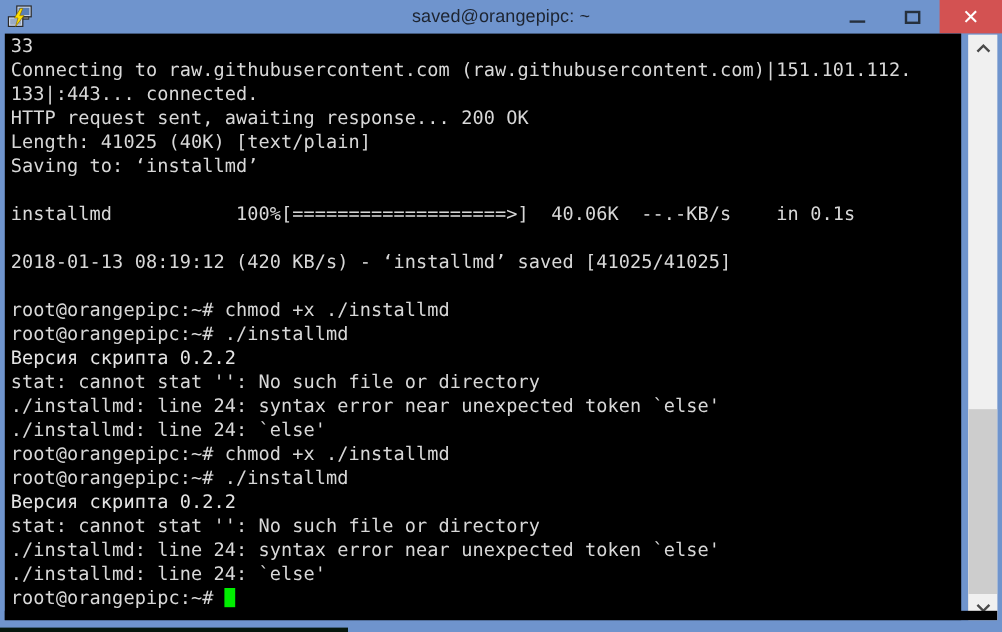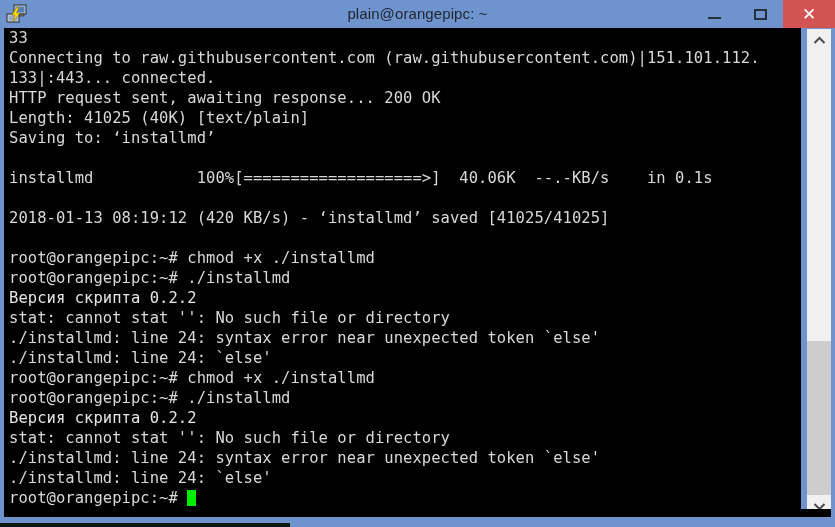--- a/index.html
+++ b/index.html
@@ -217,21 +217,21 @@
     <span class="app-icon">
       <svg width="22" height="22" viewBox="0 0 22 22">
         <rect x="8" y="2" width="12" height="9" fill="#c8d4e8" stroke="#2a2a2a" stroke-width="1"></rect>
         <rect x="9.5" y="3.5" width="9" height="6" fill="#5a7fb5"></rect>
         <rect x="10" y="11" width="8" height="2" fill="#7a7a7a" stroke="#2a2a2a" stroke-width="0.7"></rect>
         <rect x="1" y="11" width="12" height="8" fill="#c8d4e8" stroke="#2a2a2a" stroke-width="1"></rect>
         <rect x="2.5" y="12.5" width="9" height="5" fill="#9aabc4"></rect>
         <polygon points="11,4 6,12 9,12 7,19 14,10 10.5,10 13,4" fill="#ffe000" stroke="#8a6d00" stroke-width="0.6"></polygon>
       </svg>
     </span>
-    <span class="title-text">plain@orangepipc: ~</span>
+    <span class="title-text">saved@orangepipc: ~</span>
     <div class="winbtns">
       <button class="winbtn">
         <i class="glyph-min"></i>
       </button>
       <button class="winbtn">
         <i class="glyph-max"></i>
       </button>
       <button class="winbtn close">
         <span class="glyph-close">✕</span>
       </button>

